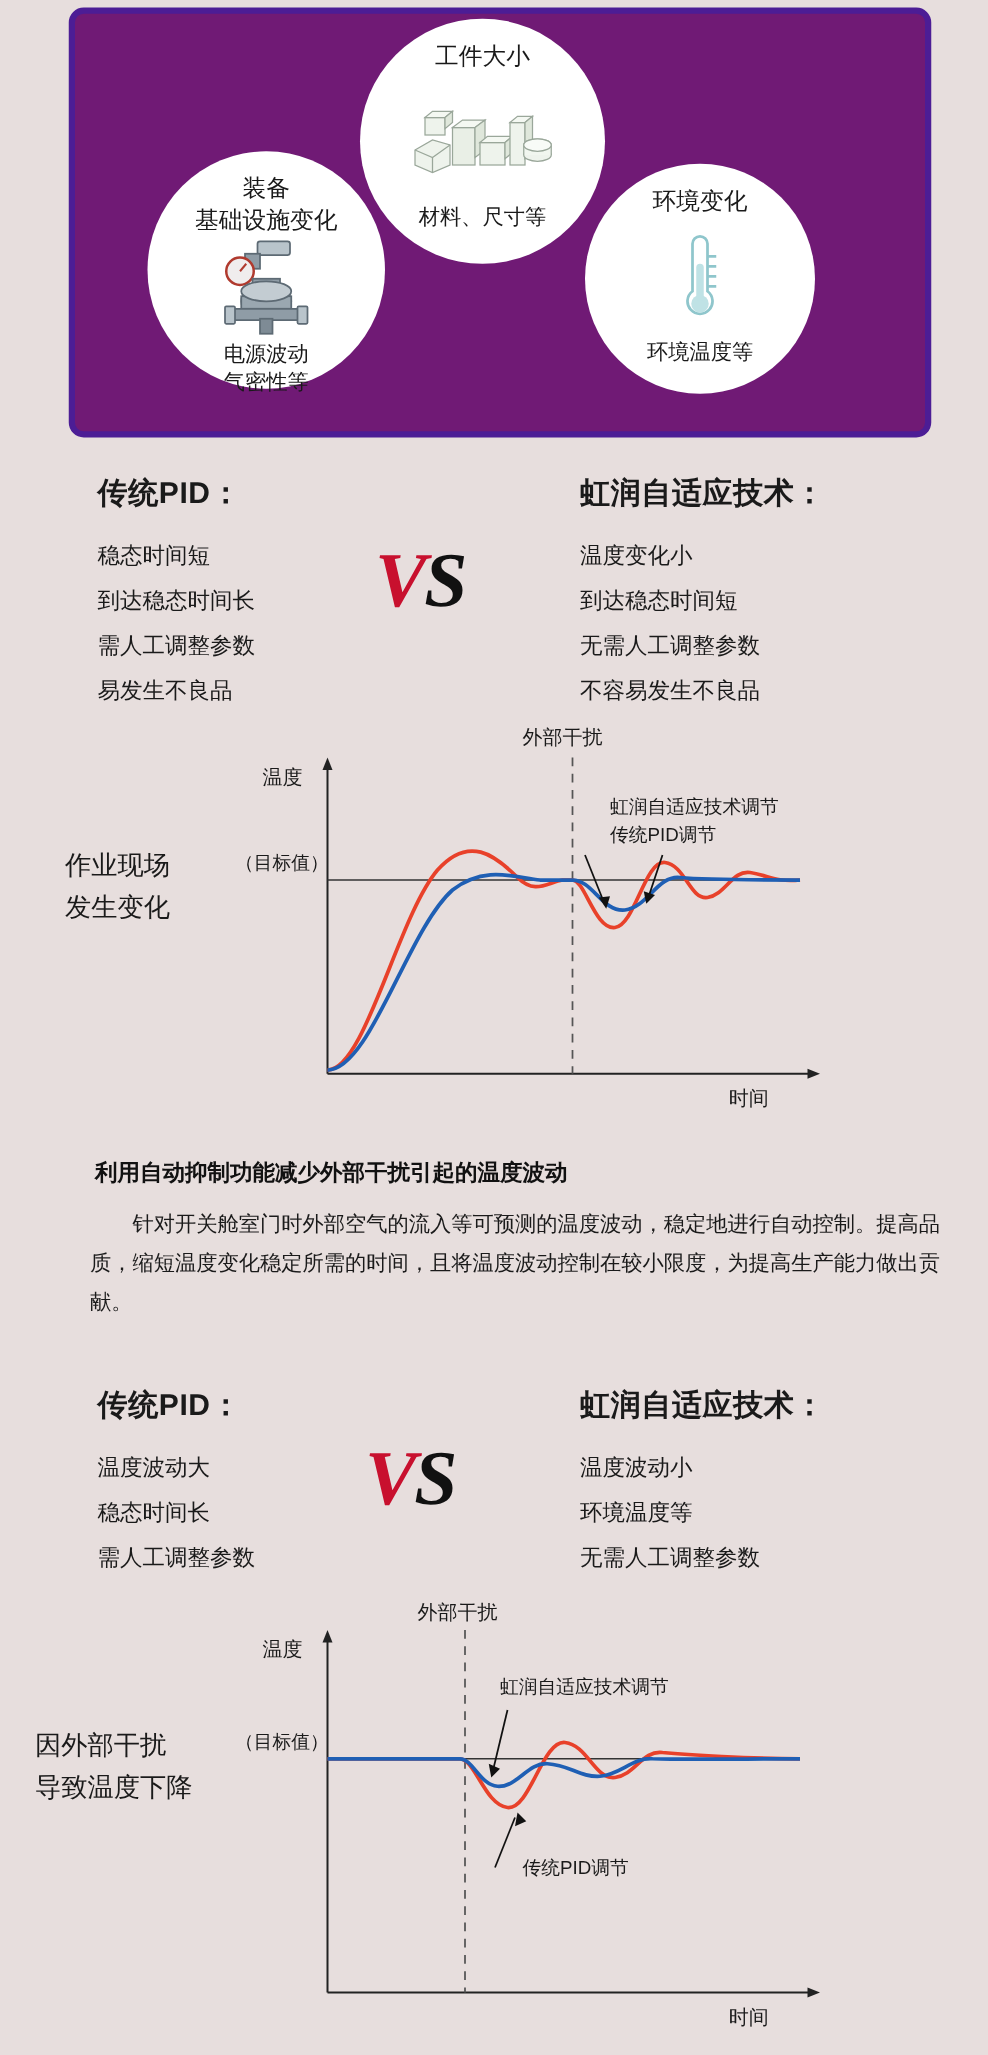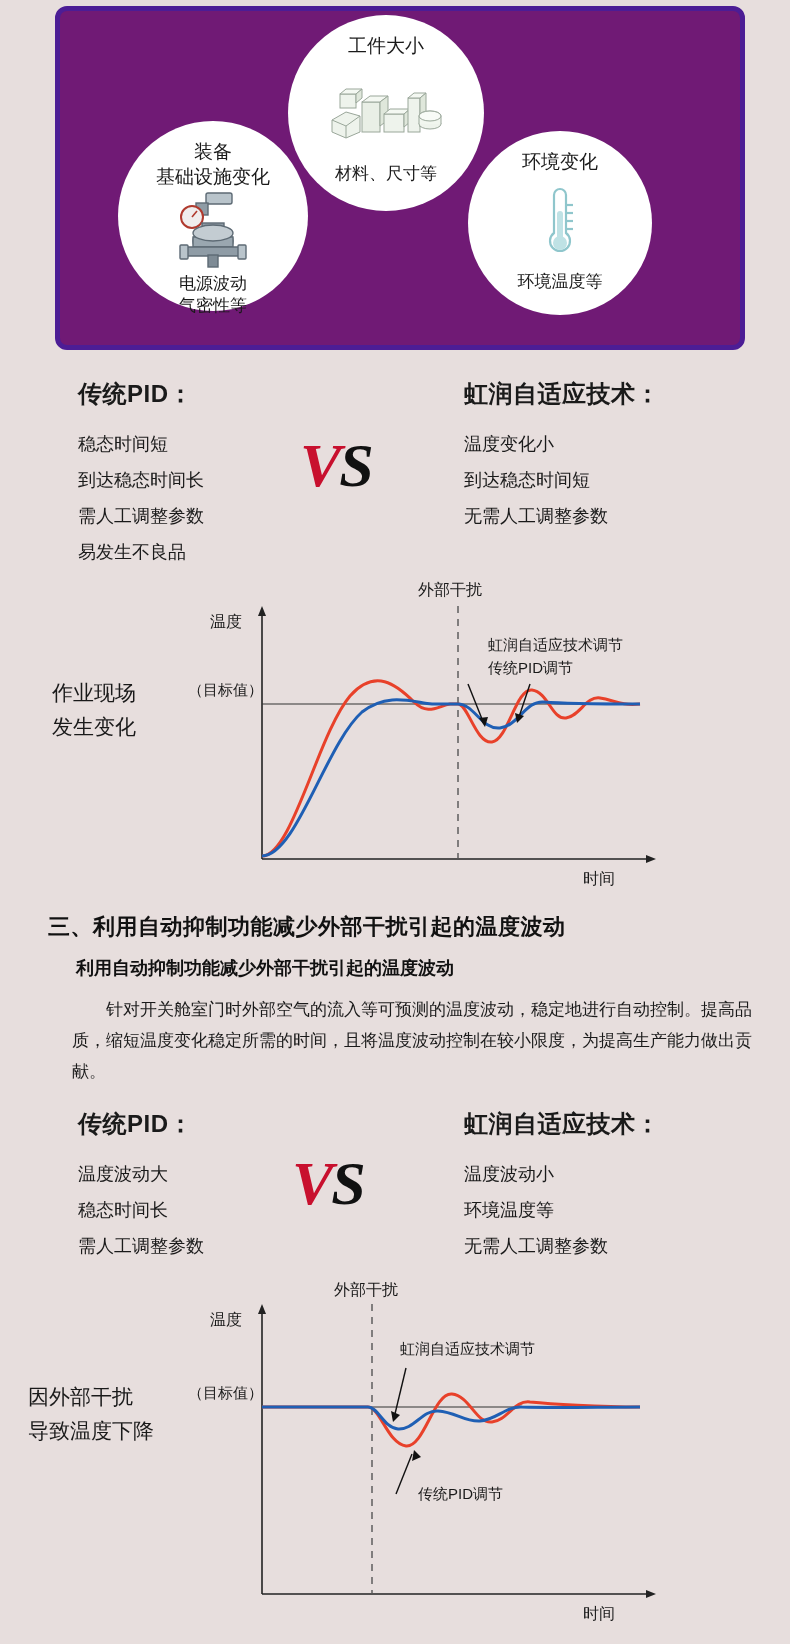--- a/index.html
+++ b/index.html
@@ -256,20 +256,21 @@
       <div class="row">到达稳态时间长</div>
       <div class="row">需人工调整参数</div>
       <div class="row">易发生不良品</div>
     </div>
     <div class="vs"><span class="v">V</span><span class="s">S</span></div>
     <div class="col col-right">
       <h4>虹润自适应技术：</h4>
       <div class="row">温度变化小</div>
       <div class="row">到达稳态时间短</div>
       <div class="row">无需人工调整参数</div>
+      <div class="row">不容易发生不良品</div>
     </div>
   </div>
 
   <div class="chart-wrap" id="chart1">
     <div class="chart-label" id="chart1-label">作业现场
 发生变化</div>
     <svg width="470" height="320" viewBox="0 0 470 320" style="position:absolute; left:200px; top:0;">
 
       <line x1="62" y1="30" x2="62" y2="275" stroke="#222" stroke-width="1.6"></line>
       <polygon points="62,22 58,32 66,32" fill="#222"></polygon>
@@ -296,21 +297,20 @@
       <div style="position:absolute; left:10px; top:28px; font-size:16px;">温度</div>
       <div style="position:absolute; left:383px; top:285px; font-size:16px;">时间</div>
       <div style="position:absolute; left:-12px; top:97px; font-size:15px;">（目标值）</div>
       <div style="position:absolute; left:218px; top:-4px; font-size:16px;">外部干扰</div>
       <div style="position:absolute; left:288px; top:52px; font-size:15px; white-space:nowrap;">虹润自适应技术调节</div>
       <div style="position:absolute; left:288px; top:75px; font-size:15px; white-space:nowrap;">传统PID调节</div>
     </div>
   </div>
 
   <div class="section-head">
-    <div class="h-main">三、利用自动抑制功能减少外部干扰引起的温度波动</div>
     <div class="h-sub">利用自动抑制功能减少外部干扰引起的温度波动</div>
     <div class="h-para">针对开关舱室门时外部空气的流入等可预测的温度波动，稳定地进行自动控制。提高品质，缩短温度变化稳定所需的时间，且将温度波动控制在较小限度，为提高生产能力做出贡献。</div>
   </div>
 
   <div class="cmp" id="cmp2">
     <div class="col col-left">
       <h4>传统PID：</h4>
       <div class="row">温度波动大</div>
       <div class="row">稳态时间长</div>
       <div class="row">需人工调整参数</div>

